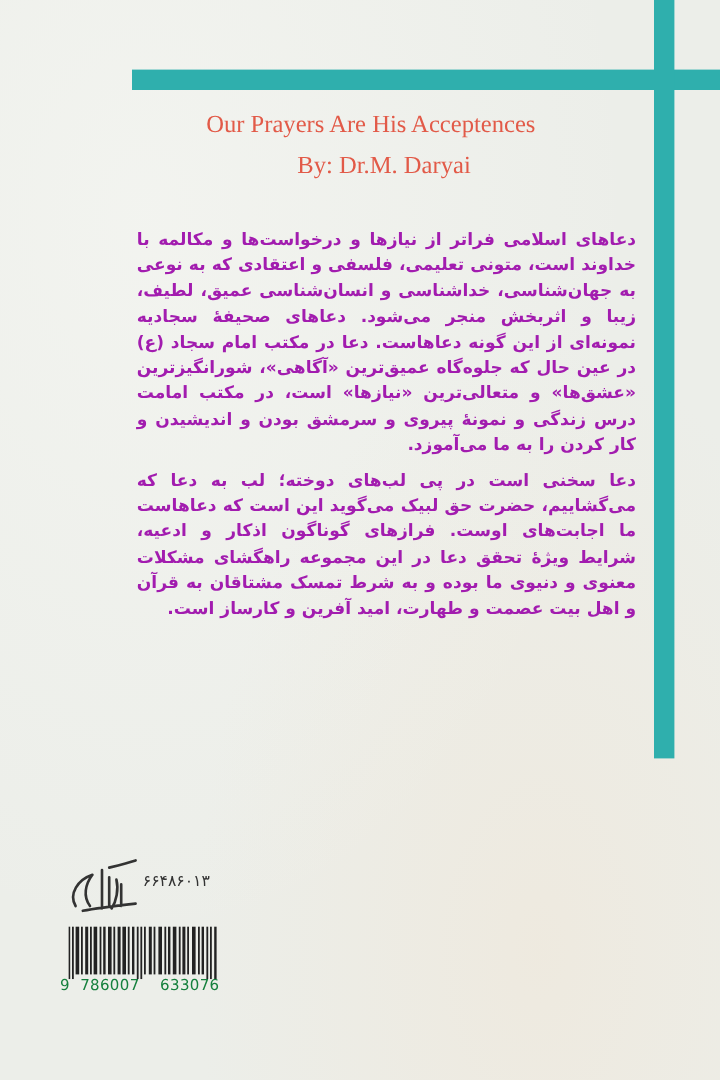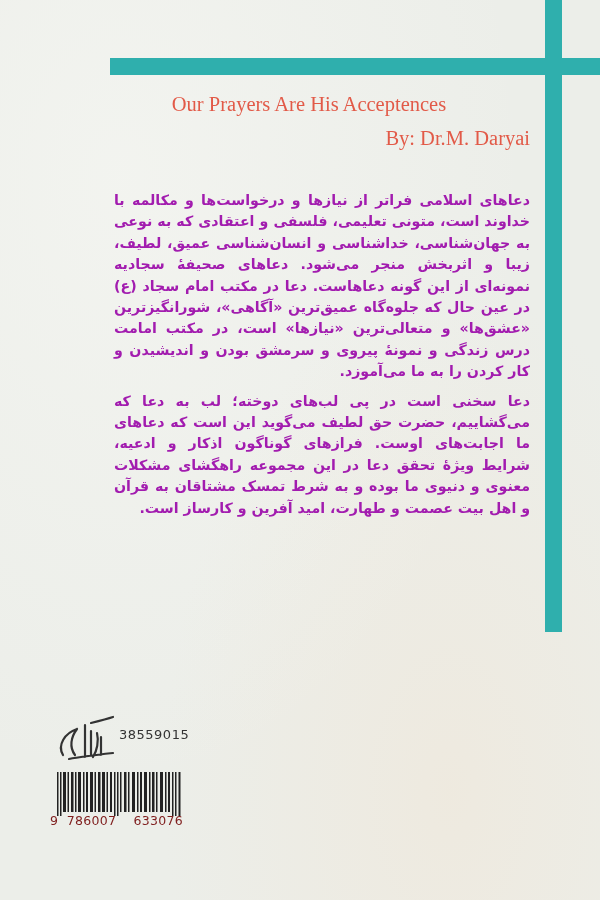--- a/index.html
+++ b/index.html
@@ -18,21 +18,21 @@
       position: absolute; left: 545px; top: 0; width: 17px; height: 632px;
       background: var(--teal, #2fafad);
     }
     .title {
       position: absolute; left: 99px; width: 420px; top: 92px;
       text-align: center; color: #e25a48;
       font-family: "Liberation Serif", serif; font-size: 20.5px; line-height: 24px;
     }
     .author {
       position: absolute; left: 110px; width: 420px; top: 126px;
-      text-align: right; color: #e25a48;
+      text-align: center; color: #e25a48;
       font-family: "Liberation Serif", serif; font-size: 20.5px; line-height: 24px;
     }
     .body-text {
       position: absolute; left: 114px; width: 416px; top: 190px;
       direction: rtl; text-align: justify; text-align-last: right;
       color: #a21caf; font-family: "DejaVu Sans", sans-serif; font-weight: bold;
       font-size: 14.2px; line-height: 21.4px;
     }
     .body-text p { margin: 0 0 8px 0; }
     .publisher {
@@ -44,43 +44,43 @@
     .phone {
       position: absolute; left: 64px; top: 12px; direction: ltr;
       font-family: "DejaVu Sans", sans-serif; font-size: 13px; color: #333;
       letter-spacing: 0.5px;
     }
     .barcode {
       position: absolute; left: 57px; top: 772px; width: 124px; height: 44px;
     }
     .barcode-number {
       position: absolute; left: 50px; top: 813px; width: 135px;
-      font-family: "DejaVu Sans", sans-serif; font-size: 12.5px; color: #7f1d1d;
+      font-family: "DejaVu Sans", sans-serif; font-size: 12.5px; color: #15803d;
       white-space: pre; letter-spacing: 0.3px;
     }
   </style>
 </head>
 <body style="--teal: #2fafad;">
 
 <div class="bar-h"></div>
 <div class="bar-v"></div>
 
 <div class="title">Our Prayers Are His Acceptences</div>
 <div class="author">By: Dr.M. Daryai</div>
 
 <div class="body-text">
   <p>دعاهای اسلامی فراتر از نیازها و درخواست‌ها و مکالمه با خداوند است، متونی تعلیمی، فلسفی و اعتقادی که به نوعی به جهان‌شناسی، خداشناسی و انسان‌شناسی عمیق، لطیف، زیبا و اثربخش منجر می‌شود. دعاهای صحیفهٔ سجادیه نمونه‌ای از این گونه دعاهاست. دعا در مکتب امام سجاد (ع) در عین حال که جلوه‌گاه عمیق‌ترین «آگاهی»، شورانگیزترین «عشق‌ها» و متعالی‌ترین «نیازها» است، در مکتب امامت درس زندگی و نمونهٔ پیروی و سرمشق بودن و اندیشیدن و کار کردن را به ما می‌آموزد.</p>
-  <p>دعا سخنی است در پی لب‌های دوخته؛ لب به دعا که می‌گشاییم، حضرت حق لطیف می‌گوید این است که دعاهای ما اجابت‌های اوست. فرازهای گوناگون اذکار و ادعیه، شرایط ویژهٔ تحقق دعا در این مجموعه راهگشای مشکلات معنوی و دنیوی ما بوده و به شرط تمسک مشتاقان به قرآن و اهل بیت عصمت و طهارت، امید آفرین و کارساز است.</p>
+  <p>دعا سخنی است در پی لب‌های دوخته؛ لب به دعا که می‌گشاییم، حضرت حق لبیک می‌گوید این است که دعاهاست ما اجابت‌های اوست. فرازهای گوناگون اذکار و ادعیه، شرایط ویژهٔ تحقق دعا در این مجموعه راهگشای مشکلات معنوی و دنیوی ما بوده و به شرط تمسک مشتاقان به قرآن و اهل بیت عصمت و طهارت، امید آفرین و کارساز است.</p>
 </div>
 
 <div class="publisher">
   <svg class="publisher-logo" viewBox="0 0 62 50">
     <path d="M8 40 C2 30 10 18 22 14 M22 14 C16 22 14 32 20 40 M30 10 L30 42 M36 8 C44 6 52 4 58 2 M36 16 L36 40 M42 18 C44 26 42 36 38 42 M14 44 C24 42 40 40 58 38 M46 22 L46 40" stroke="#333" stroke-width="2.2" fill="none" stroke-linecap="round"></path>
   </svg>
-  <span class="phone">38559015</span>
+  <span class="phone">۶۶۴۸۶۰۱۳</span>
 </div>
 
 <svg class="barcode" viewBox="0 0 124 44" preserveAspectRatio="none">
   <g fill="#222">
     <rect x="0" y="0" width="1.5" height="44"></rect>
     <rect x="3" y="0" width="1.5" height="44"></rect>
     <rect x="6" y="0" width="3" height="40"></rect>
     <rect x="10.5" y="0" width="1.5" height="40"></rect>
     <rect x="14" y="0" width="2.5" height="40"></rect>
     <rect x="18" y="0" width="1.5" height="40"></rect>

